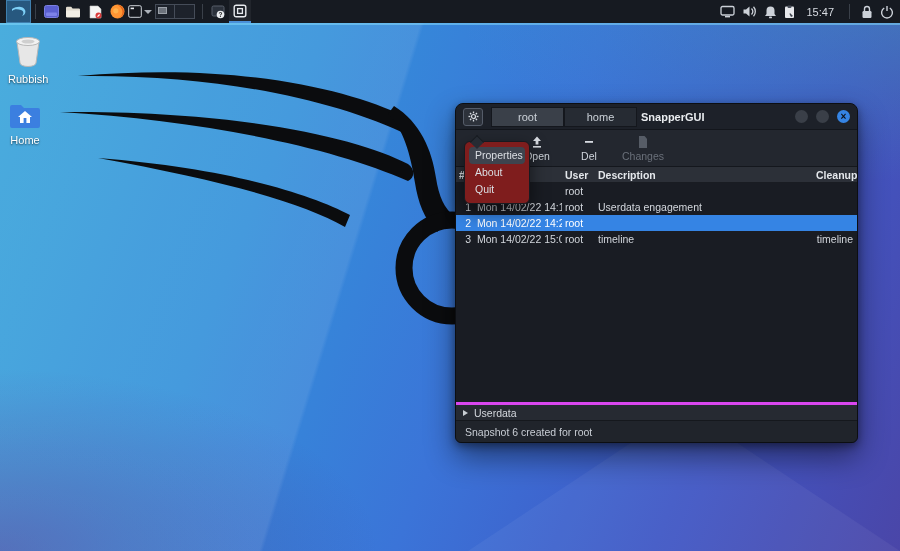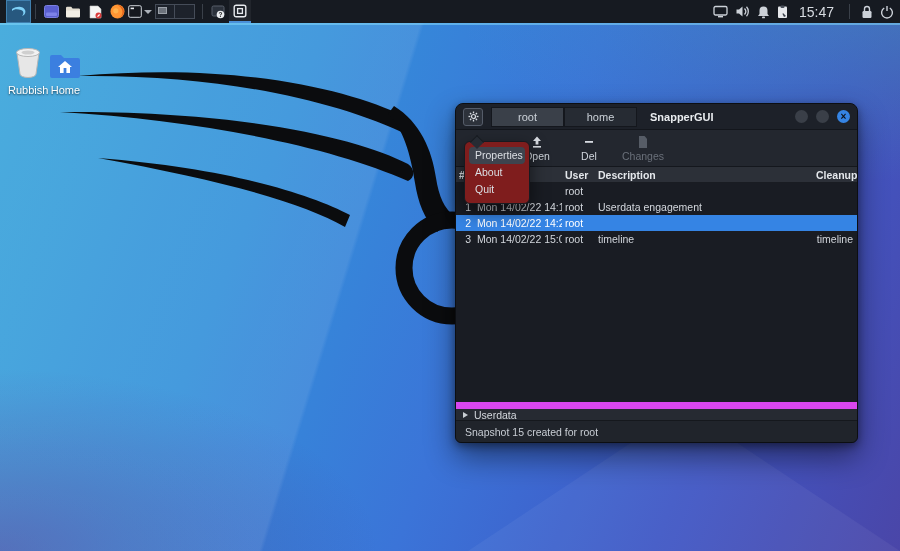--- a/index.html
+++ b/index.html
@@ -26,44 +26,44 @@
     display:flex; align-items:center; padding:0 6px; z-index:50; }
   .tb-sep { width:1px; height:15px; background:#3a4049; margin:0 4px; }
   .tb-btn { height:23px; min-width:22px; display:flex; align-items:center; justify-content:center; }
   .kali-tile { width:25px; background:#27587f; border:1px solid #3f7fae; }
   .pager { display:flex; margin:0 3px; }
   .pager-cell { width:20px; height:15px; background:#1d222b; border:1px solid #454c58; }
   .pager-cell + .pager-cell { border-left:none; }
   .pager-win { width:9px; height:7px; margin:2px; background:#6d737c; border:1px solid #9aa0a8; }
   .task-active { border-bottom:2px solid #4a90d9; background:rgba(255,255,255,0.05); }
   .tray { margin-left:auto; display:flex; align-items:center; gap:7px; }
-  .clock { font-size:14px; color:#d7dbe1; margin:0 4px; }
+  .clock { font-size:11px; color:#d7dbe1; margin:0 4px; }
   .chev { width:0; height:0; border-left:4px solid transparent; border-right:4px solid transparent;
     border-top:4px solid #aab0b8; margin-left:2px; }
 
   
-  .dicons { position:absolute; left:8px; top:44px; width:74px; display:flex; flex-direction:row; align-items:flex-end; }
+  .dicons { position:absolute; left:8px; top:33px; width:74px; display:flex; flex-direction:column; align-items:flex-start; }
   .dicon { display:flex; flex-direction:column; align-items:center; margin-bottom:17px; cursor:default; }
   .dicon .lbl { margin-top:4px; font-size:11px; color:#fff; text-shadow:0 1px 2px rgba(0,0,0,0.65); }
 
   
   .window { position:absolute; left:455px; top:103px; width:403px; height:340px;
     background:#20242c; border:1px solid #0c0e12; border-radius:8px 8px 6px 6px;
     box-shadow:0 14px 30px rgba(0,0,0,0.45), 0 3px 9px rgba(0,0,0,0.4);
     display:flex; flex-direction:column; z-index:10; }
 
   .titlebar { height:26px; background:#1d2129; border-bottom:1px solid #13161c;
     border-radius:8px 8px 0 0; display:flex; align-items:center; padding:0 7px; }
   .gear-btn { width:20px; height:18px; background:#2d323b; border:1px solid #555c69; border-radius:3px;
     display:flex; align-items:center; justify-content:center; }
   .tabs { display:flex; margin-left:8px; }
   .tab { width:73px; height:20px; line-height:19px; text-align:center; font-size:11px;
     color:#ccd2d9; background:#262b33; border:1px solid #14171d; }
   .tab.active { background:#3a4049; }
-  .wtitle { font-size:11px; font-weight:bold; color:#e9ecef; margin-left:13px; }
+  .wtitle { font-size:11px; font-weight:bold; color:#e9ecef; margin-left:4px; }
   .wcontrols { margin-left:auto; display:flex; align-items:center; gap:8px; }
   .wc { width:13px; height:13px; border-radius:50%; background:#3a3f48; }
   .wc.close { background:#3584e4; color:#0e1118; font-size:10px; font-weight:bold;
     display:flex; align-items:center; justify-content:center; line-height:1; }
 
   .toolbar { height:37px; background:#23272f; border-bottom:1px solid #14171d;
     display:flex; align-items:center; padding-left:62px; gap:14px; }
   .tool { min-width:38px; display:flex; flex-direction:column; align-items:center; gap:1px;
     font-size:10.5px; color:#cfd4db; }
   .tool.disabled { color:#6a707a; }
@@ -75,21 +75,21 @@
   .thead .r { text-align:left; padding-right:4px; }
 
   .tbody { flex:1; background:#191c23; overflow:hidden; }
   .trow { height:16px; display:grid; grid-template-columns:18px 88px 33px 1fr 44px; align-items:center;
     font-size:10.5px; color:#d3d7dd; white-space:nowrap; }
   .trow > div { padding-left:3px; overflow:hidden; }
   .trow .num { text-align:right; padding-right:3px; padding-left:0; }
   .trow .r { text-align:right; padding-right:4px; }
   .trow.selected { background:#3584e4; color:#ffffff; }
 
-  .userdata { height:18px; background:#262a32; border-top:7px solid #d946ef;
+  .userdata { height:18px; background:#262a32; border-top:3px solid #d946ef;
     display:flex; align-items:center; gap:6px; padding-left:7px; font-size:10.5px; color:#d3d7dd; }
   .tri { width:0; height:0; border-left:5px solid #c9ced4; border-top:3.5px solid transparent;
     border-bottom:3.5px solid transparent; }
   .statusbar { height:22px; background:#20242b; border-top:1px solid #15181d; border-radius:0 0 6px 6px;
     display:flex; align-items:center; padding-left:9px; font-size:10.5px; color:#c8cdd4; }
 
   
   .menu { position:absolute; left:8px; top:37px; width:66px; background:#7f1d1d;
     border:1px solid #171a20; border-radius:6px; box-shadow:0 7px 18px rgba(0,0,0,0.55);
     padding:5px 4px; z-index:30; }
@@ -323,21 +323,21 @@
       <div class="r">timeline</div>
     </div>
   </div>
 
   <div class="userdata">
     <span class="tri"></span>
     <span>Userdata</span>
   </div>
 
   <div class="statusbar">
-    <span>Snapshot 15 created for root</span>
+    <span>Snapshot 6 created for root</span>
   </div>
 
   <div class="menu">
     <div class="menu-item highlight">Properties</div>
     <div class="menu-item">About</div>
     <div class="menu-item">Quit</div>
   </div>
 </div>
 
 </body></html>

